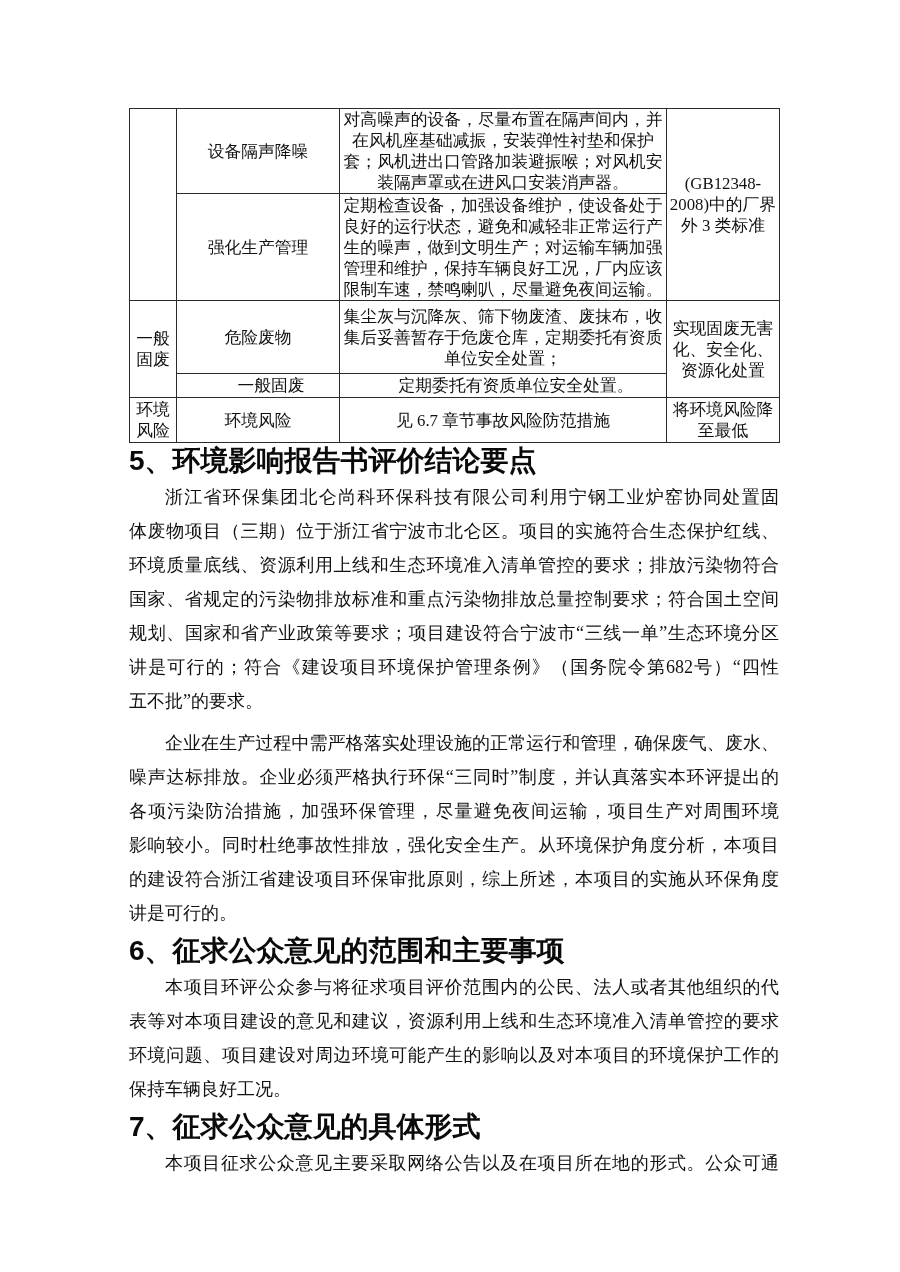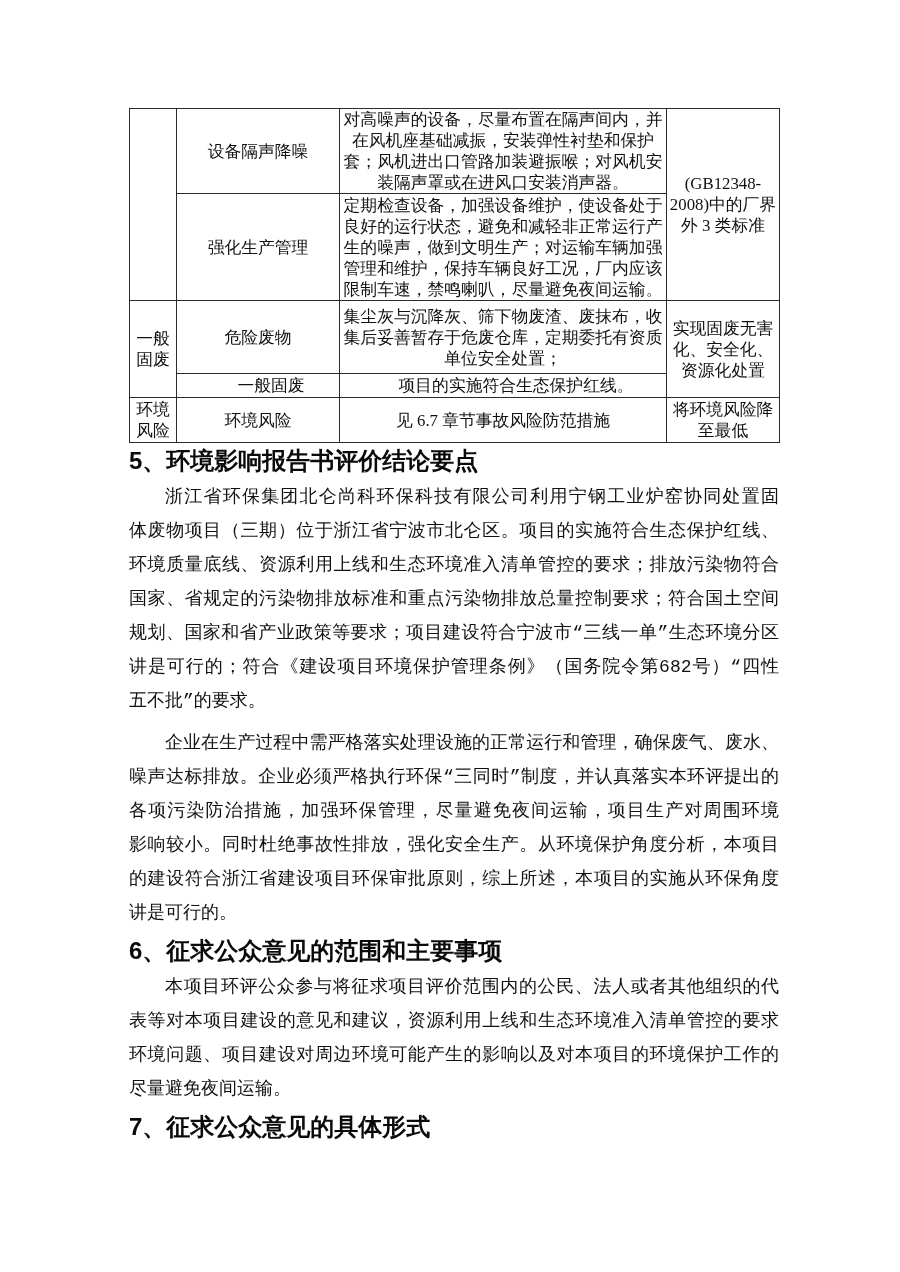--- a/index.html
+++ b/index.html
@@ -24,25 +24,25 @@
   td.desc-left { text-align:left; padding:0 2px; }
   td.vtop { vertical-align:top; padding-top:1px; }
   tr.r1 td { height:84px;text-align:center; }
   tr.r2 td { height:106px; }
   tr.r3 td { height:72px; }
   tr.r4 td { height:23px;padding-left:28px; }
   tr.r5 td { height:44px; }
   
   .sec-heading {
     font-family:"Liberation Sans","DejaVu Sans",sans-serif;
-    font-weight:bold; font-size:24px; line-height:26px;
+    font-weight:bold; font-size:28px; line-height:26px;
     margin:5px 0 6px 0; color:#0a0a0a;
   }
   .para { font-size:18px; line-height:34px; margin:0 0 8px 0; }
-  .para > div { text-align:justify; text-align-last:justify;font-family:Liberation Mono, monospace; }
+  .para > div { text-align:justify; text-align-last:justify; }
   .para > div:last-child { text-align-last:left; }
   .para > div:first-child { text-indent:2em; }
   .para.continues > div:last-child { text-align-last:justify; }
 </style>
 </head>
 <body>
 
 <div class="page">
 
   <table class="measures">
@@ -64,21 +64,21 @@
       <td class="desc">定期检查设备，加强设备维护，使设备处于良好的运行状态，避免和减轻非正常运行产生的噪声，做到文明生产；对运输车辆加强管理和维护，保持车辆良好工况，厂内应该限制车速，禁鸣喇叭，尽量避免夜间运输。</td>
     </tr>
     <tr class="r3">
       <td rowspan="2">一般固废</td>
       <td>危险废物</td>
       <td class="desc">集尘灰与沉降灰、筛下物废渣、废抹布，收集后妥善暂存于危废仓库，定期委托有资质单位安全处置；</td>
       <td rowspan="2">实现固废无害化、安全化、资源化处置</td>
     </tr>
     <tr class="r4">
       <td>一般固废</td>
-      <td class="desc-left">项目的实施符合生态保护红线。</td>
+      <td class="desc-left">定期委托有资质单位安全处置。</td>
     </tr>
     <tr class="r5">
       <td>环境风险</td>
       <td>环境风险</td>
       <td class="desc-left">见 6.7 章节事故风险防范措施</td>
       <td>将环境风险降至最低</td>
     </tr>
   </tbody>
     </table>
 
@@ -102,21 +102,24 @@
         <div>讲是可行的。</div>
       </div>
   </div>
 
   <div>
     <div class="sec-heading">6、征求公众意见的范围和主要事项</div>
     <div class="para">
         <div>本项目环评公众参与将征求项目评价范围内的公民、法人或者其他组织的代</div>
         <div>表等对本项目建设的意见和建议，资源利用上线和生态环境准入清单管控的要求</div>
         <div>环境问题、项目建设对周边环境可能产生的影响以及对本项目的环境保护工作的</div>
-        <div>尽量避免夜间运输。</div>
+        <div>保持车辆良好工况。</div>
       </div>
   </div>
 
   <div>
     <div class="sec-heading">7、征求公众意见的具体形式</div>
+    <div class="para continues">
+        <div>本项目征求公众意见主要采取网络公告以及在项目所在地的形式。公众可通</div>
+      </div>
   </div>
 
 </div>
 
 </body></html>

